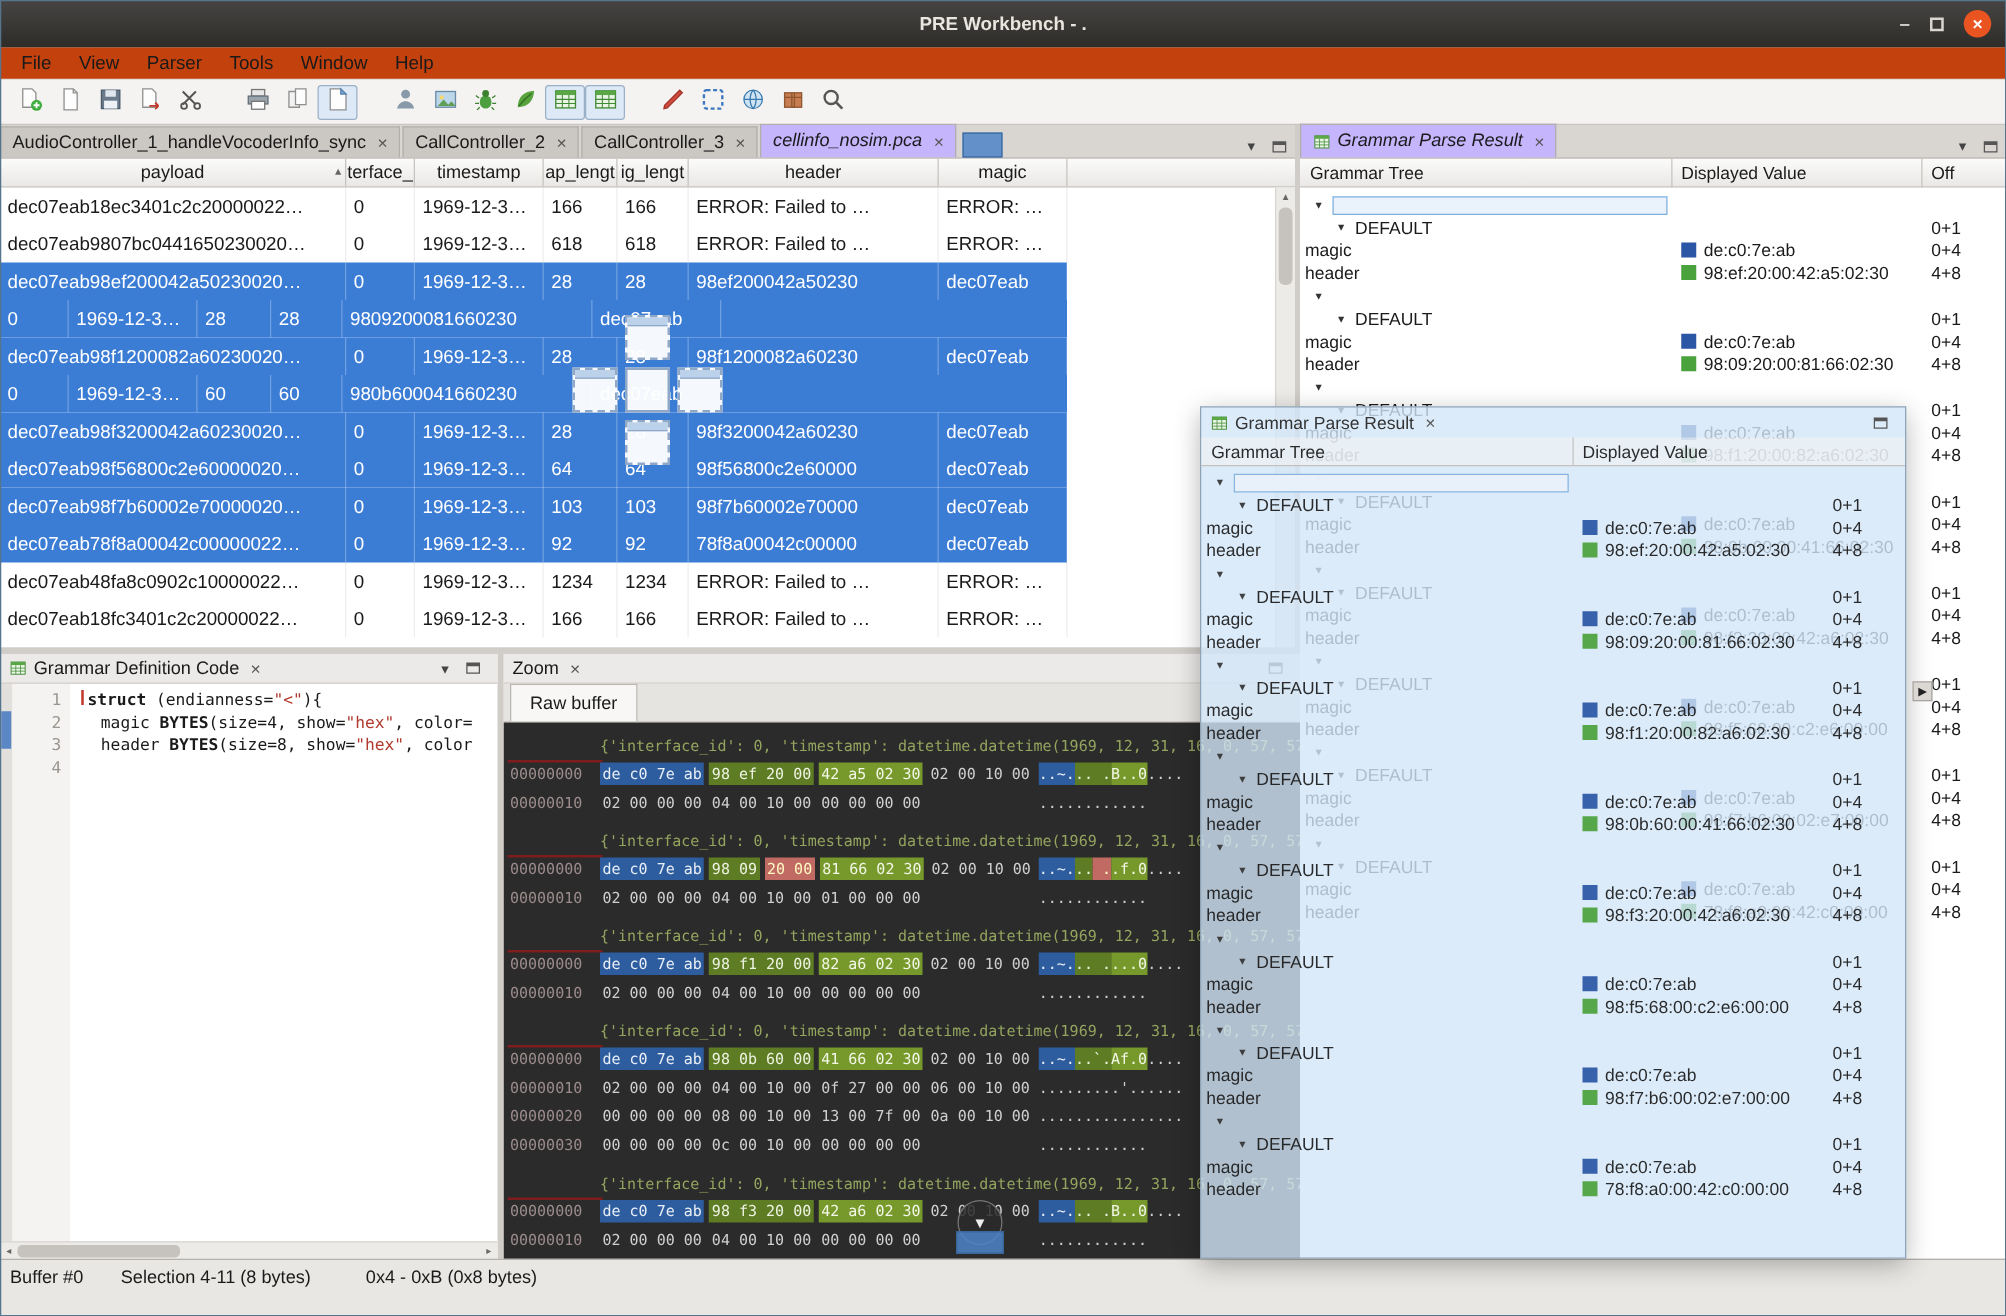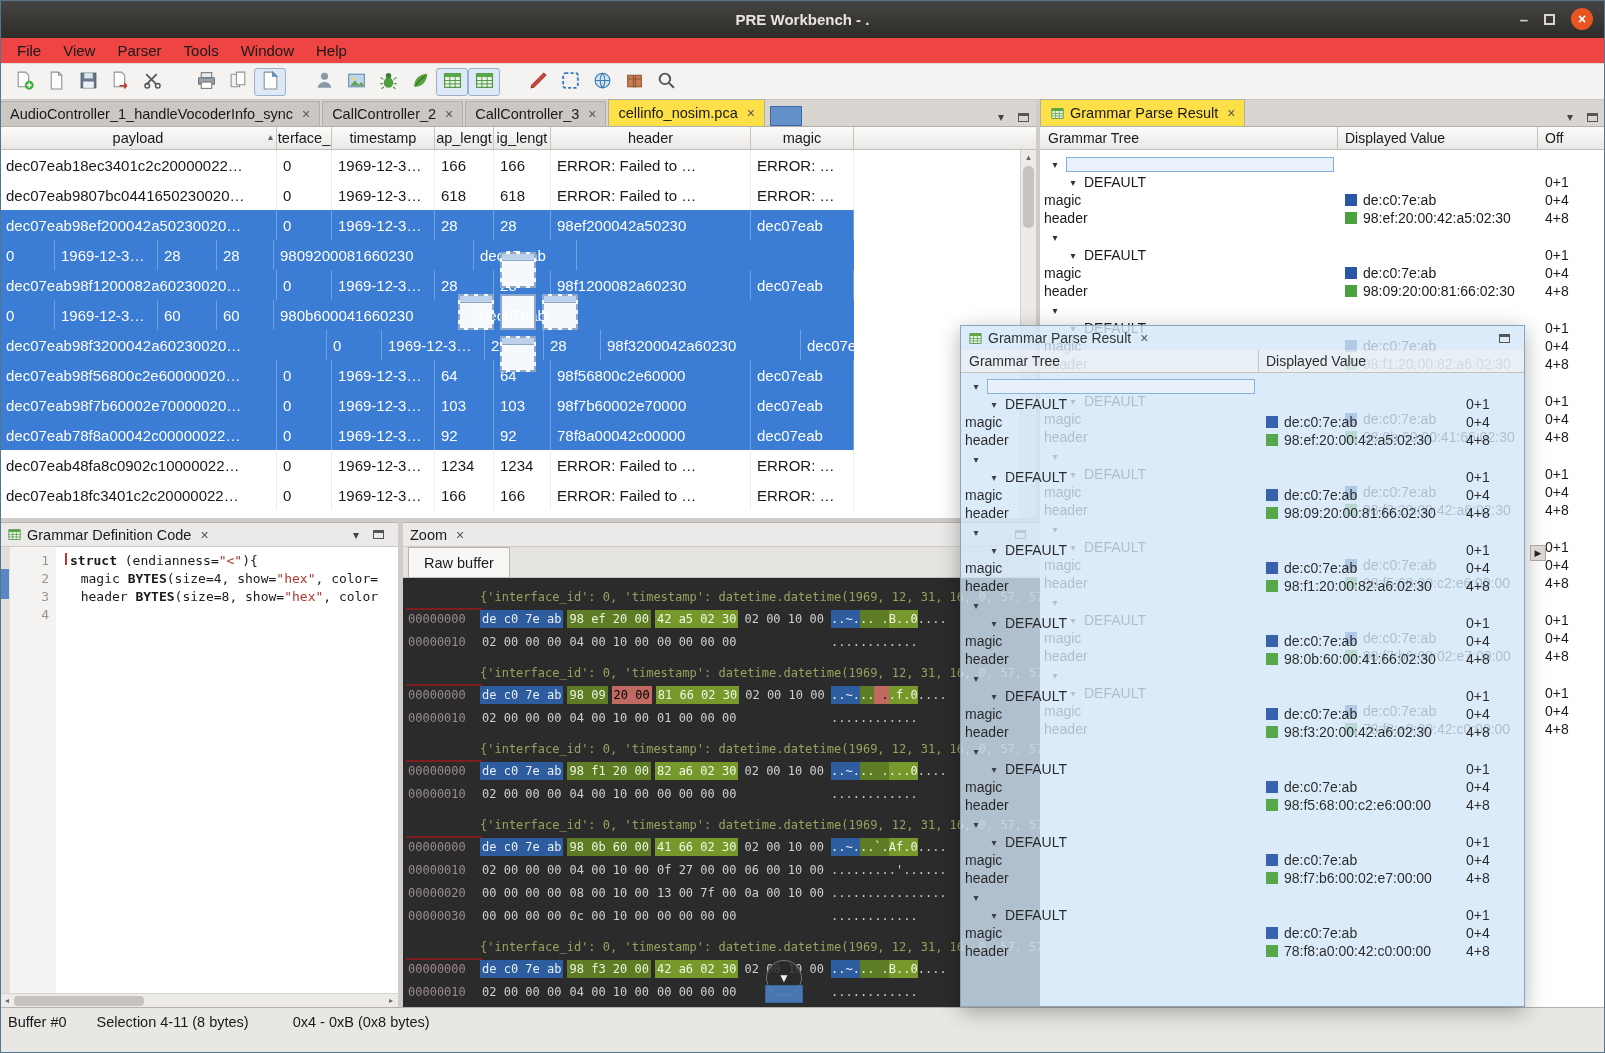--- a/index.html
+++ b/index.html
@@ -8,34 +8,34 @@
 #frame{position:absolute;inset:0;border:1px solid #55758c;pointer-events:none;z-index:120;}
 
 
 #titlebar{position:absolute;left:0;top:0;width:1605px;height:38px;background:linear-gradient(#474543,#2e2c29);color:#e9e5df;display:flex;align-items:center;justify-content:center;font-weight:bold;}
 #win-controls{position:absolute;right:12px;top:0;height:38px;display:flex;align-items:center;gap:16px;}
 .win-btn{color:#d9d5cf;font-size:15px;text-align:center;}
 .win-max{width:11px;height:11px;border:2px solid #d9d5cf;display:inline-block;}
 #close-btn{width:22px;height:22px;border-radius:50%;background:#e95420;color:#fff;display:flex;align-items:center;justify-content:center;font-size:14px;}
 
 
-#menubar{position:absolute;left:0;top:38px;width:1605px;height:26px;background:#ef4444;display:flex;align-items:center;padding-left:6px;border-bottom:1px solid #e0ded9;}
+#menubar{position:absolute;left:0;top:38px;width:1605px;height:26px;background:#c2410c;display:flex;align-items:center;padding-left:6px;border-bottom:1px solid #e0ded9;}
 .menu-item{padding:2px 11px;}
 #toolbar{position:absolute;left:0;top:64px;width:1605px;height:36px;background:#f4f3f1;border-bottom:1px solid #c9c5c0;display:flex;align-items:center;padding-left:8px;}
 .tb-group{display:flex;align-items:center;margin-right:22px;}
 .tb-btn{width:32px;height:28px;display:flex;align-items:center;justify-content:center;border:1px solid transparent;border-radius:3px;}
 .tb-btn.pressed{border-color:#9ab0c8;background:#dde9f6;}
 .tb-btn svg{width:21px;height:21px;}
 
 
 .tabbar{background:#d9d5d1;display:flex;align-items:flex-end;border-bottom:1px solid #b3afaa;}
 #main-tabbar{position:absolute;left:0;top:100px;width:1036px;height:27px;}
 #main-tabs-strip{display:flex;align-items:flex-end;flex:1;height:27px;overflow:hidden;}
 .tab{height:25px;display:flex;align-items:center;padding:0 9px;background:#cbc7c2;border:1px solid #b2aeaa;border-bottom:none;margin-right:2px;font-size:14.5px;white-space:nowrap;}
-.tab.active{background:#fde047;height:27px;}
+.tab.active{background:#c4b5fd;height:27px;font-style:italic;}
 .tab-close{margin-left:9px;color:#555;font-size:14px;}
 .bar-ctrl{width:18px;height:18px;display:flex;align-items:center;justify-content:center;color:#444;font-size:12px;margin-right:4px;}
 .detach-ic{width:11px;height:9px;border:1px solid #555;border-top:3px solid #555;display:inline-block;}
 
 
 #table-area{position:absolute;left:0;top:127px;width:1036px;height:391px;background:#fff;overflow:hidden;}
 #tbl-header{display:flex;height:23px;background:linear-gradient(#fbfbfa,#eae8e6);border-bottom:1px solid #c2bfbb;font-size:14.5px;}
 .tbl-hcell{display:flex;align-items:center;justify-content:center;border-right: 1px solid #c6c3bf;position:relative;overflow:hidden;white-space:nowrap;flex:none;}
 .sort{position:absolute;right:3px;top:4px;font-size:10px;color:#666;}
 .tbl-row{display:flex;height:30px;width:1036px;}
@@ -105,21 +105,21 @@
 .red-rule{height:0;border-top:2px solid #7d1d1d;width:76px;margin:-1px 0 -1px 3px;}
 .hex-line{height:23px;position:relative;}
 .hex-off{position:absolute;left:5px;top:3px;color:#9b8b8b;}
 .hex-bytes{position:absolute;left:77px;top:1px;display:flex;}
 .hex-bytes span{padding:2px;margin-right:4px;white-space:pre;}
 .hex-ascii{position:absolute;left:428px;top:1px;display:flex;}
 .hex-ascii span{padding:2px 0;white-space:pre;}
 .hl-b{background:#2d5d9f;color:#e8eef6;}
 .hl-g1{background:#5d7c23;color:#eef3e2;}
 .hl-g2{background:#77992c;color:#f2f6e6;}
-.hl-r{background:#c06a63;color:#000000;}
+.hl-r{background:#c06a63;color:#fef9c3;}
 #scroll-fab{position:absolute;left:766px;top:960px;width:36px;height:36px;border-radius:50%;background:rgba(42,42,42,0.85);border:1px solid #777;color:#eee;display:flex;align-items:center;justify-content:center;font-size:12px;z-index:30;}
 
 
 #statusbar{position:absolute;left:0;top:1007px;width:1605px;height:46px;background:#e9e7e4;border-top:1px solid #b5b1ac;padding:6px 0 0 8px;font-size:14.5px;display:flex;align-items:flex-start;}
 .status-part{margin-right:22px;white-space:pre;}
 
 
 .dock-sq{position:absolute;width:36px;height:36px;background:rgba(255,255,255,0.95);border:2px dashed #8fa8c8;z-index:45;}
 .dock-sq .bar{height:7px;background:#bcd2ea;border-bottom:1px solid #8fa8c8;}
 #dock-center{left:500px;top:294px;border:2px solid #8fa8c8;}
@@ -384,21 +384,21 @@
       </div>
       <div class="tbl-row sel">
         <div class="tbl-cell" style="width: 55px;">0</div>
         <div class="tbl-cell" style="width: 103px;">1969-12-3…</div>
         <div class="tbl-cell" style="width: 59px;">60</div>
         <div class="tbl-cell" style="width: 57px;">60</div>
         <div class="tbl-cell" style="width: 200px;">980b600041660230</div>
         <div class="tbl-cell" style="width: 103px;">dec07eab</div>
       </div>
       <div class="tbl-row sel">
-        <div class="tbl-cell" style="width: 327px;">dec07eab98f3200042a60230020…</div>
+        <div class="tbl-cell" style="width: 277px;">dec07eab98f3200042a60230020…</div>
         <div class="tbl-cell" style="width: 55px;">0</div>
         <div class="tbl-cell" style="width: 103px;">1969-12-3…</div>
         <div class="tbl-cell" style="width: 59px;">28</div>
         <div class="tbl-cell" style="width: 57px;">28</div>
         <div class="tbl-cell" style="width: 200px;">98f3200042a60230</div>
         <div class="tbl-cell" style="width: 103px;">dec07eab</div>
       </div>
       <div class="tbl-row sel">
         <div class="tbl-cell" style="width: 277px;">dec07eab98f56800c2e60000020…</div>
         <div class="tbl-cell" style="width: 55px;">0</div>

